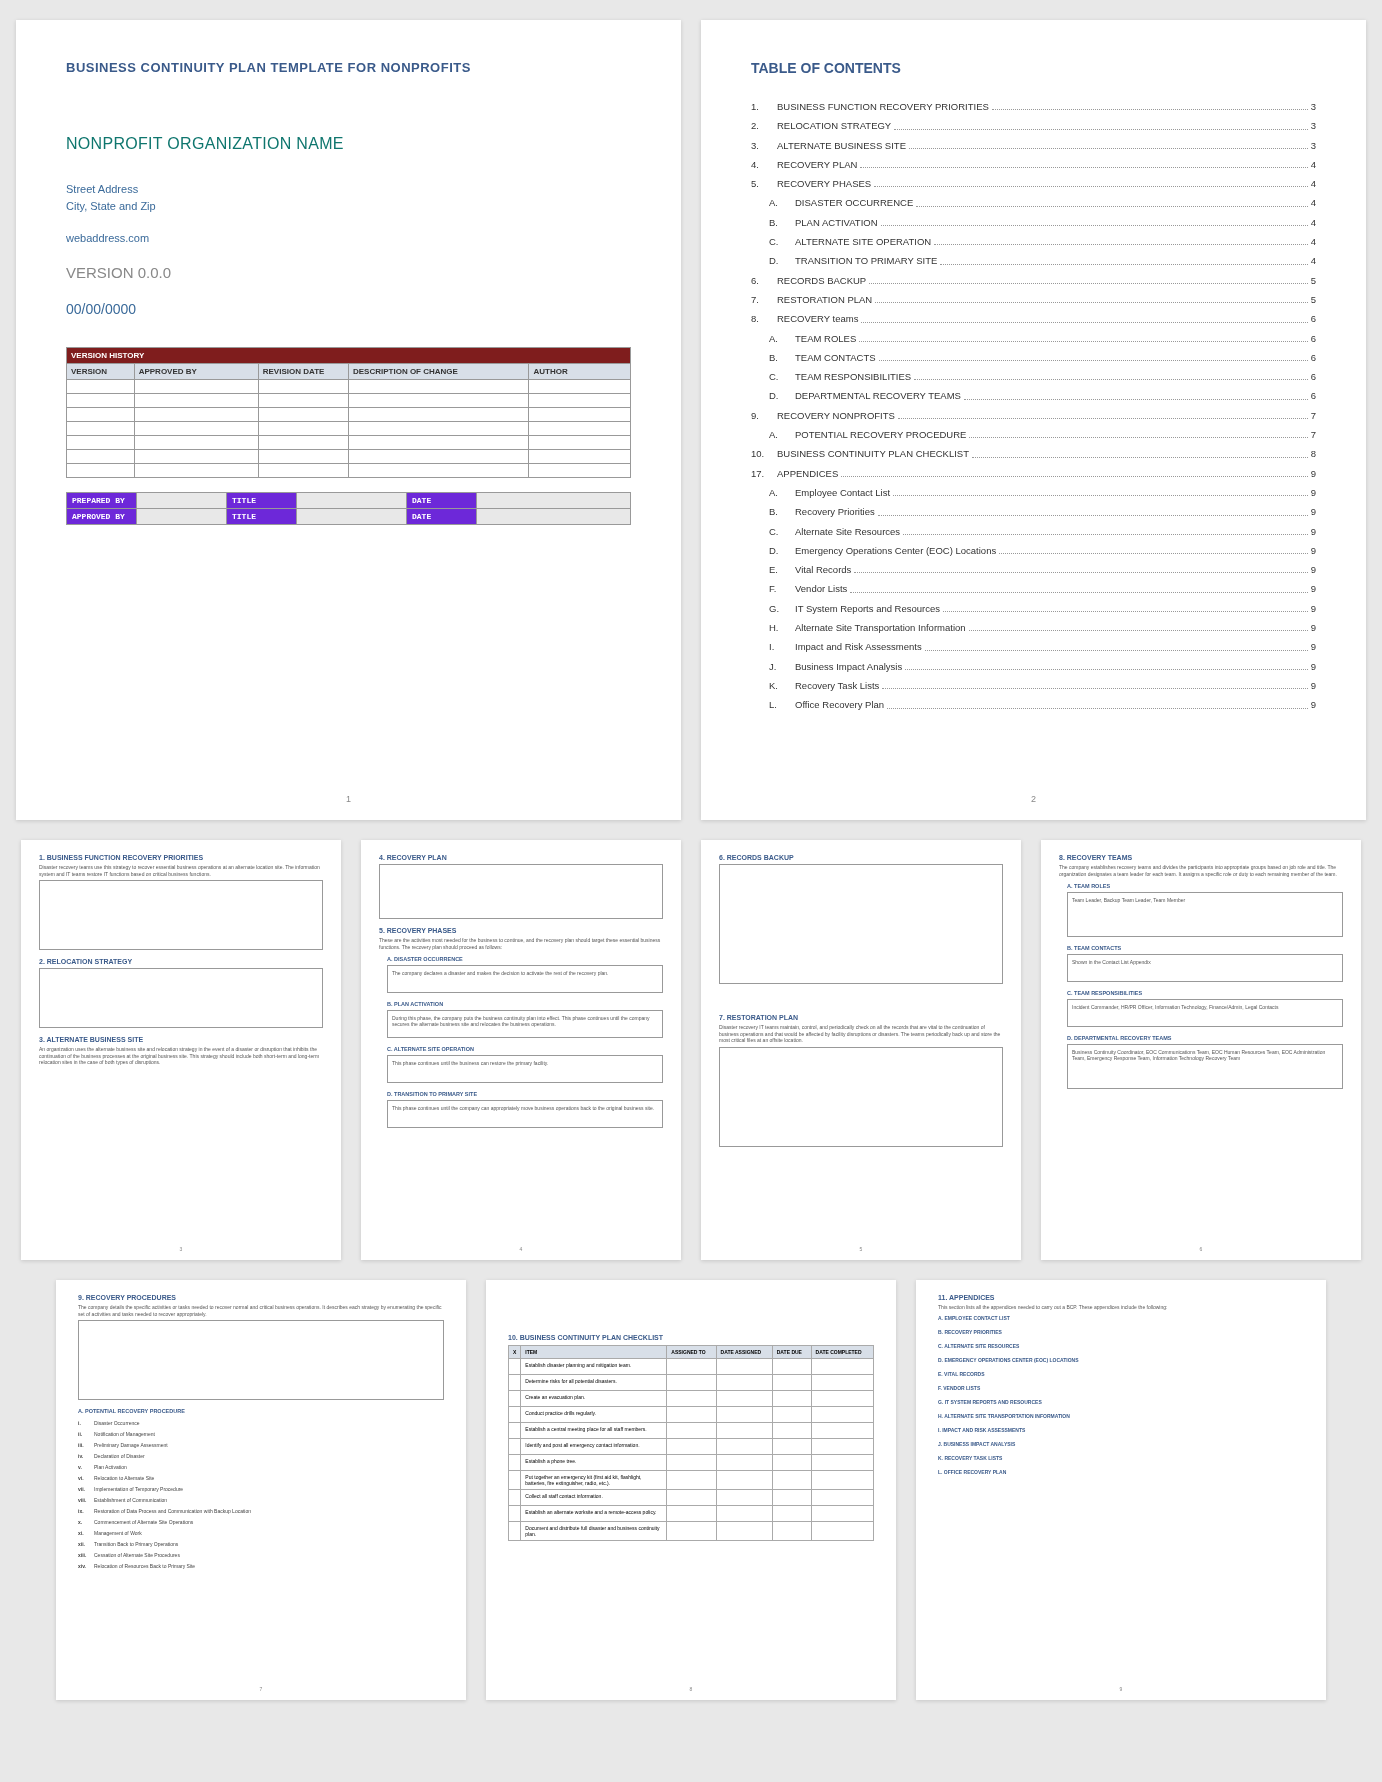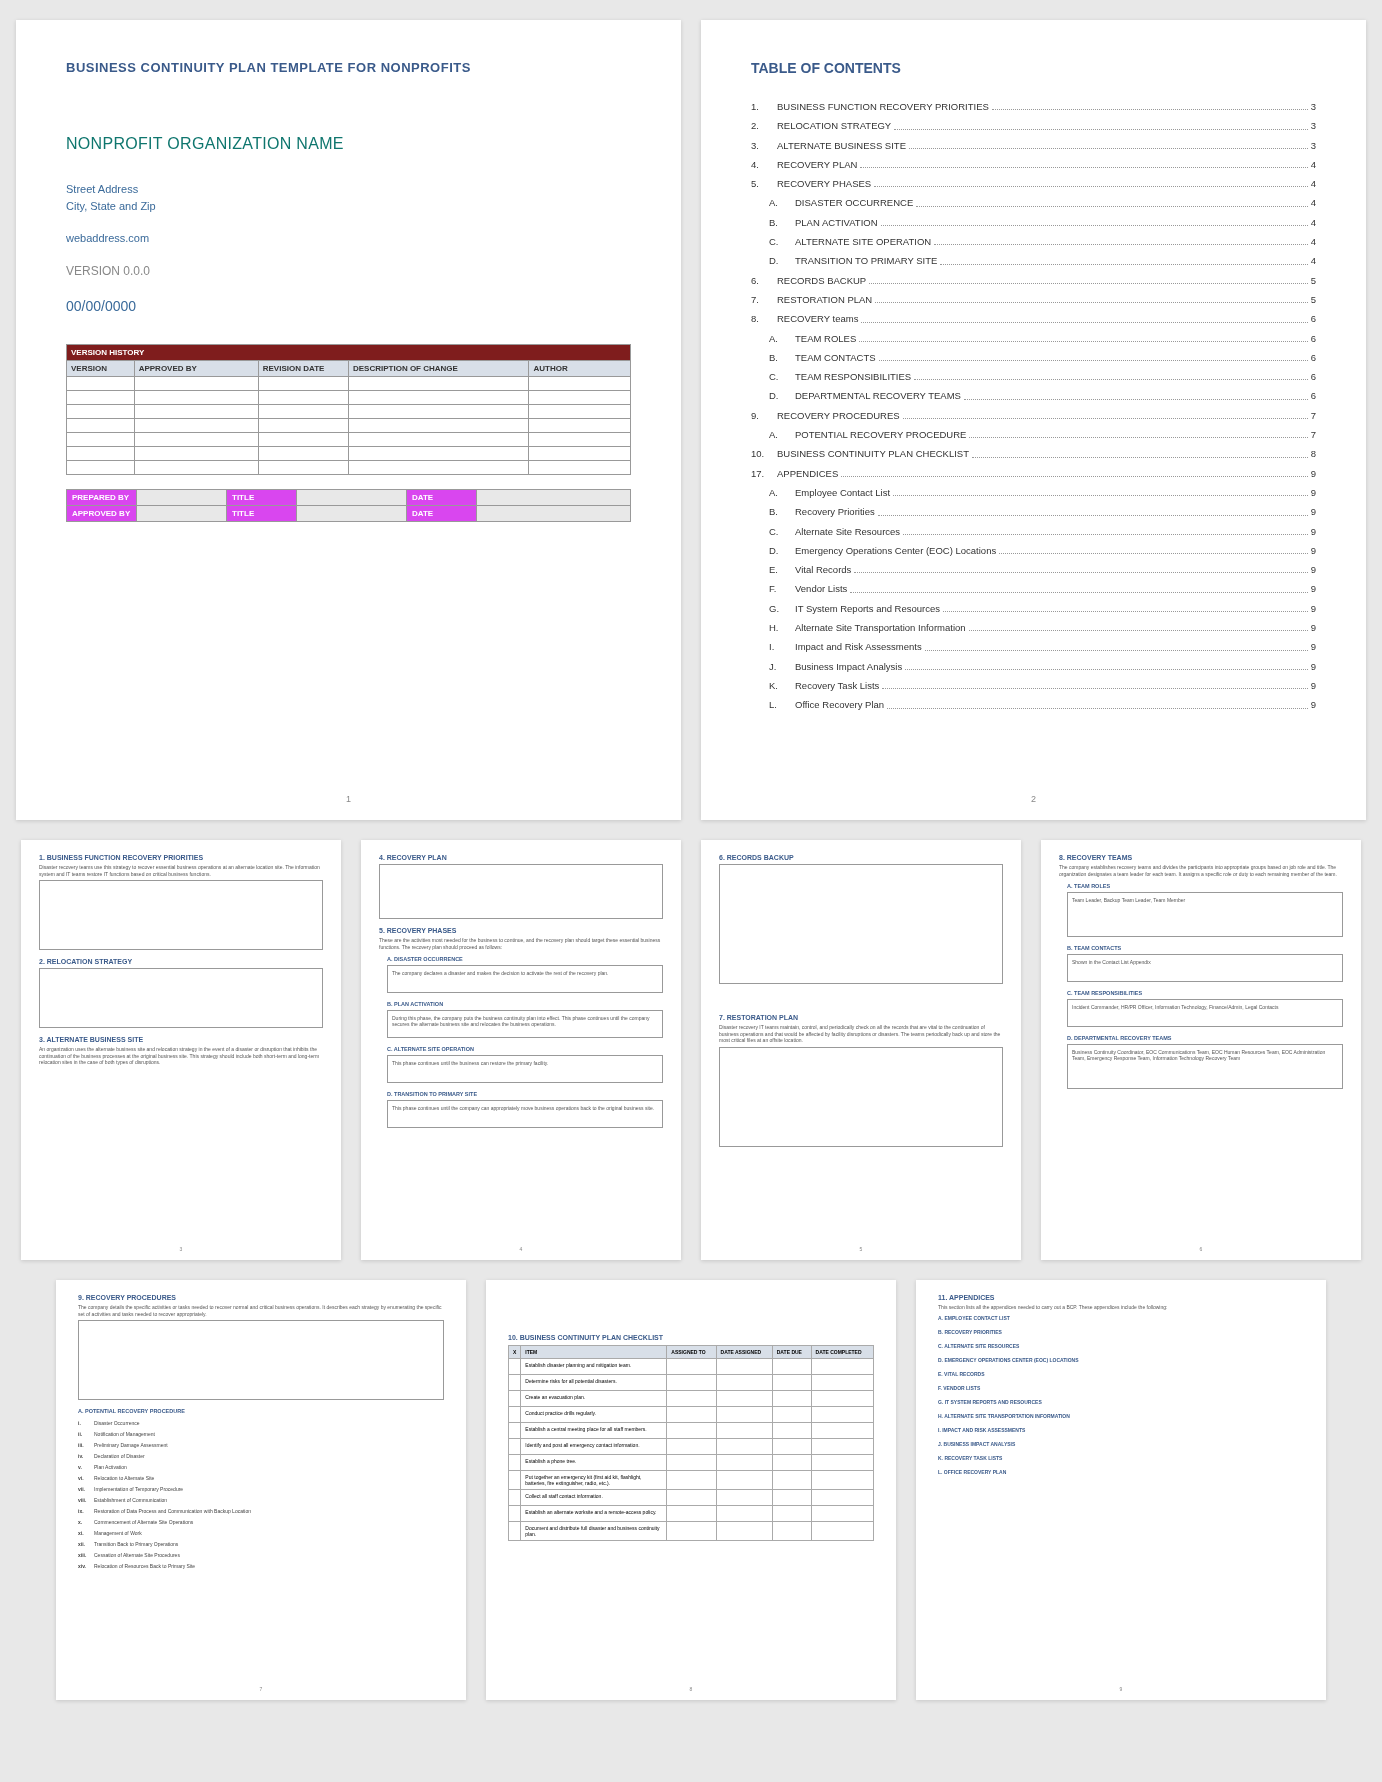--- a/index.html
+++ b/index.html
@@ -23,32 +23,32 @@
   .page.small.med { width: 410px; height: 420px; padding: 14px 22px; }
   .page-number { position: absolute; bottom: 16px; right: 50%; transform: translateX(50%); font-size: 9px; color: #888; }
   .page.small .page-number { font-size: 5px; bottom: 8px; }
 
   
   .heading-small { font-size: 13px; font-weight: bold; color: #3a5a8a; letter-spacing: 0.5px; margin-bottom: 60px; }
   .title-large { font-size: 30px; font-weight: 300; color: #444; letter-spacing: 1px; margin-bottom: 40px; }
   .org-name { font-size: 16px; color: #0f766e; font-weight: 400; margin-bottom: 28px; letter-spacing: 0.3px; }
   .addr-line { font-size: 11px; color: #3a6a9a; line-height: 1.5; }
   .web-line { font-size: 11px; color: #3a6a9a; margin-top: 18px; }
-  .version-line { font-size: 12px; color: #888; margin-top: 20px; }
+  .version-line { font-size: 15px; color: #888; margin-top: 20px; }
   .date-line { font-size: 14px; color: #3a6a9a; margin-top: 20px; }
 
   table.vh { width: 100%; border-collapse: collapse; margin-top: 30px; font-size: 8px; }
   table.vh th, table.vh td { border: 1px solid #999; padding: 3px 4px; text-align: left; }
   table.vh thead tr:first-child th { background: #7f1d1d; color: #fff; font-weight: bold; }
   table.vh thead tr:nth-child(2) th { background: #d8dfe8; color: #333; font-weight: bold; }
   table.vh tbody tr { height: 14px; }
 
   table.prep { width: 100%; border-collapse: collapse; margin-top: 14px; font-size: 8px; }
   table.prep td { border: 1px solid #999; padding: 3px 5px; height: 14px; }
-  table.prep td.lbl { background: #d946ef; color: #fff; font-weight: bold; width: 70px; }
+  table.prep td.lbl { background: #6d28d9; color: #fff; font-weight: bold; width: 70px; font-family: Liberation Mono, monospace; }
   table.prep td.val { background: #e8e8e8; }
 
   
   .toc-title { font-size: 14px; font-weight: bold; color: #3a5a8a; margin-bottom: 24px; }
   .toc-row { display: flex; font-size: 9.5px; color: #333; margin-bottom: 6px; line-height: 1.4; }
   .toc-row.sub { padding-left: 18px; }
   .toc-num { width: 26px; flex-shrink: 0; }
   .toc-label { flex-shrink: 0; }
   .toc-dots { flex: 1; border-bottom: 1px dotted #999; margin: 0 3px 3px 3px; }
   .toc-pg { flex-shrink: 0; }
@@ -273,21 +273,21 @@
             <span class="toc-pg">6</span>
           </div>
           <div class="toc-row sub">
             <span class="toc-num">D.</span>
             <span class="toc-label">DEPARTMENTAL RECOVERY TEAMS</span>
             <span class="toc-dots"></span>
             <span class="toc-pg">6</span>
           </div>
           <div class="toc-row">
             <span class="toc-num">9.</span>
-            <span class="toc-label">RECOVERY PROCEDURES</span>
+            <span class="toc-label">RECOVERY NONPROFITS</span>
             <span class="toc-dots"></span>
             <span class="toc-pg">7</span>
           </div>
           <div class="toc-row sub">
             <span class="toc-num">A.</span>
             <span class="toc-label">POTENTIAL RECOVERY PROCEDURE</span>
             <span class="toc-dots"></span>
             <span class="toc-pg">7</span>
           </div>
           <div class="toc-row">

